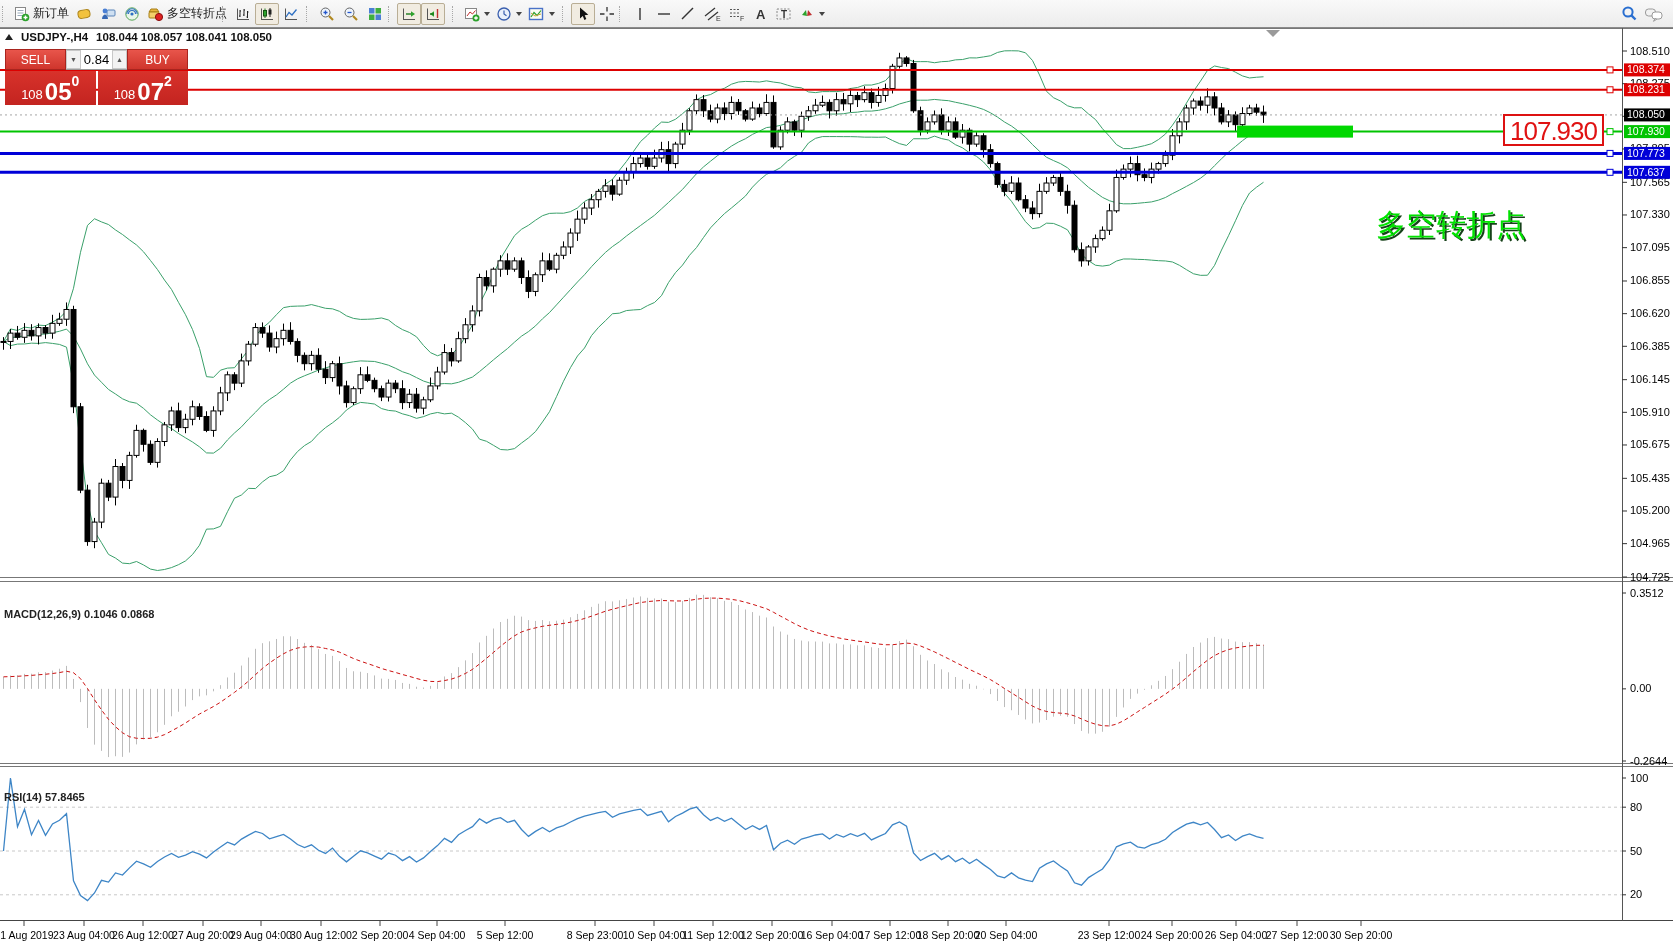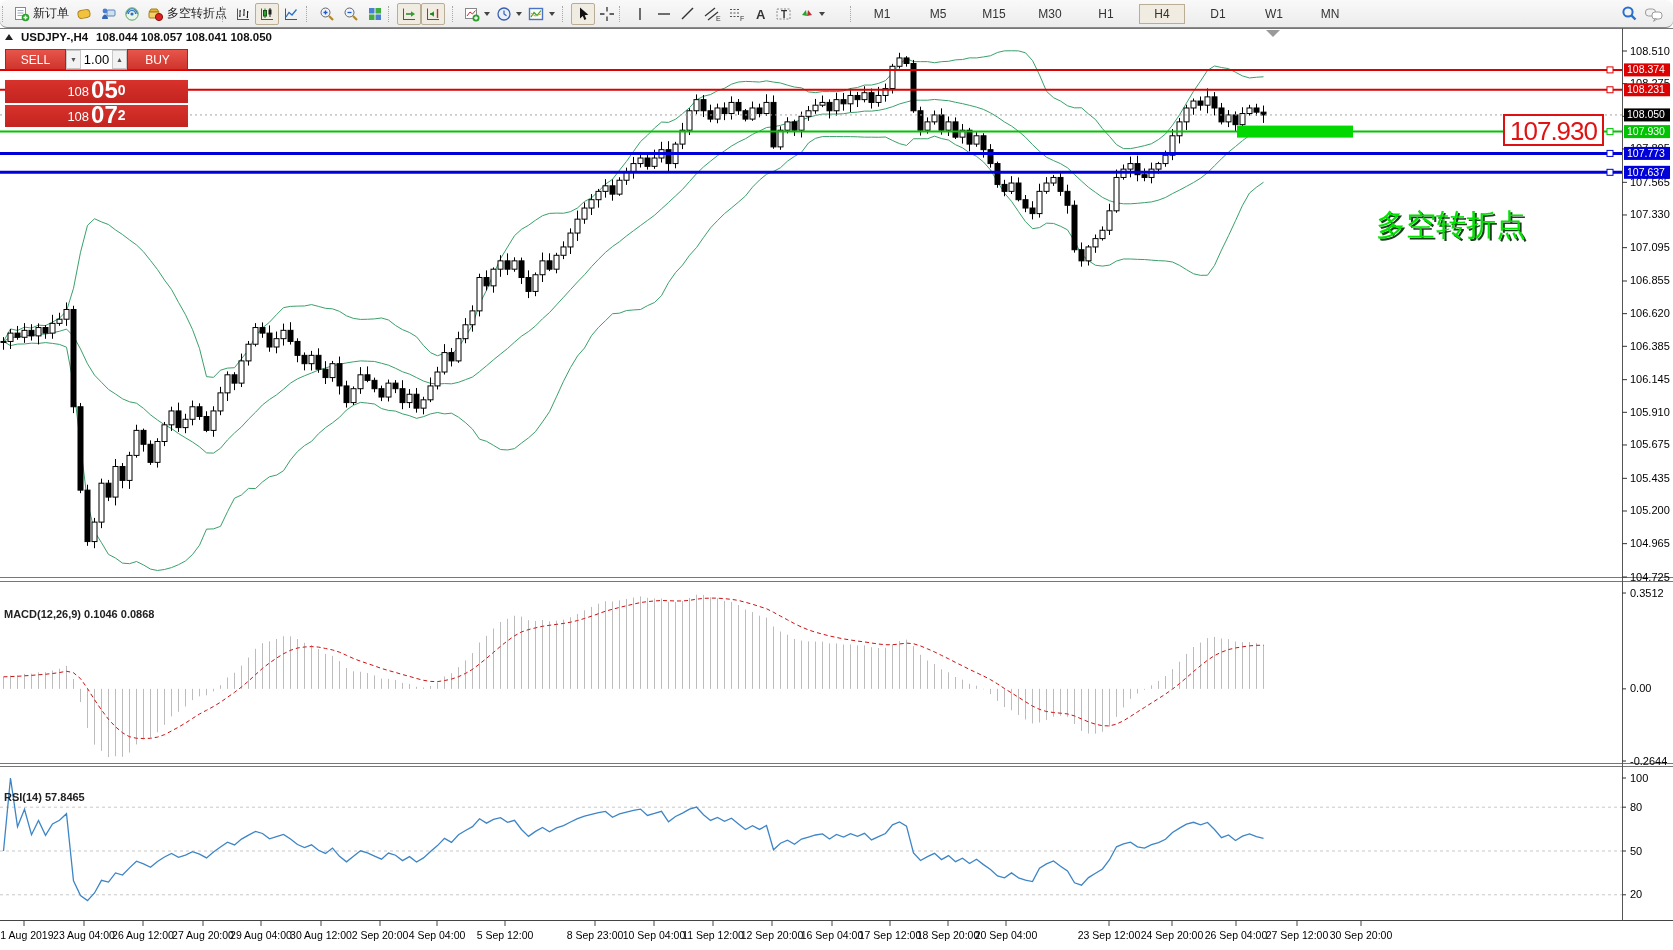--- a/index.html
+++ b/index.html
@@ -2,21 +2,21 @@
 <html><head>
 <meta charset="utf-8">
 <style>
   html,body{margin:0;padding:0}
   body{width:1673px;height:950px;overflow:hidden;position:relative;background:#fff;
        font-family:"Liberation Sans",sans-serif;}
   svg text{font-family:"Liberation Sans",sans-serif;}
 
   
   .toolbar{position:absolute;left:0;top:0;width:1673px;height:27px;
-    background:linear-gradient(#f9f9f9,#ececec);border-bottom:1px solid #8a8a8a;z-index:50;border-radius:7px;}
+    background:linear-gradient(#f9f9f9,#ececec);border-bottom:1px solid #8a8a8a;z-index:50;}
   .tb-group{position:absolute;top:1px;height:25px;display:flex;align-items:center;}
   .grip{width:5px;height:16px;border-left:1px dotted #a8a8a8;margin-right:3px;}
   .tb-btn{height:22px;min-width:24px;display:flex;align-items:center;justify-content:center;
     border:1px solid transparent;border-radius:2px;gap:3px;padding:0 2px;box-sizing:border-box;}
   .tb-btn.pressed{background:#f1ece1;border-color:#b9ae95;}
   .tb-text{font-size:12px;color:#1a1a1a;white-space:nowrap;}
   .caret{width:0;height:0;border-left:3px solid transparent;border-right:3px solid transparent;
     border-top:4px solid #444;margin-left:1px;}
   .tf-btn{width:46px;height:20px;margin-right:10px;font-size:12px;color:#333;display:flex;
     align-items:center;justify-content:center;border:1px solid transparent;box-sizing:border-box;}
@@ -30,21 +30,21 @@
     border-bottom:6px solid #222;}
 
   .ock{position:absolute;left:5px;top:49px;width:183px;z-index:6;}
   .ock-row1{display:flex;height:21px;}
   .sellbtn,.buybtn{flex:0 0 61px;background:linear-gradient(#e8554b,#cf352c);color:#fff;
     font-size:12px;display:flex;align-items:center;justify-content:center;border:1px solid #a8241e;box-sizing:border-box;}
   .vol{flex:1;display:flex;background:#fff;border:1px solid #9a9a9a;border-left:none;border-right:none;}
   .vol-btn{width:15px;background:#f2f2f2;display:flex;align-items:center;justify-content:center;
     font-size:7px;color:#555;border:1px solid #c8c8c8;box-sizing:border-box;}
   .vol-val{flex:1;text-align:center;font-size:13px;line-height:19px;color:#000;}
-  .ock-row2{display:flex;height:34px;margin-top:10px;gap:2px;flex-direction:column;}
+  .ock-row2{display:flex;height:34px;margin-top:1px;gap:2px;}
   .price-block{flex:1;background:linear-gradient(#d8322b,#c32420);color:#fff;display:flex;
     align-items:flex-end;justify-content:center;padding-bottom:3px;}
   .p-small{font-size:13px;line-height:1.1;margin-right:2px;}
   .p-big{font-size:24px;line-height:0.82;font-weight:bold;text-align:center;}
   .p-sup{font-size:14px;line-height:1;align-self:flex-start;margin-top:3px;font-weight:bold;}
 
   .ind-label{position:absolute;left:4px;z-index:5;font-size:11px;font-weight:bold;color:#222;white-space:nowrap;margin-top:23px;}
   .macd-label{top:585px;}
   .rsi-label{top:768px;}
 
@@ -756,21 +756,21 @@
   <span class="up-tri"></span>
   <span>USDJPY-,H4</span>
   <span>108.044 108.057 108.041 108.050</span>
 </div>
 
 <div class="ock">
   <div class="ock-row1">
     <div class="sellbtn">SELL</div>
     <div class="vol">
       <div class="vol-btn">▼</div>
-      <div class="vol-val">1.00</div>
+      <div class="vol-val">0.84</div>
       <div class="vol-btn">▲</div>
     </div>
     <div class="buybtn">BUY</div>
   </div>
   <div class="ock-row2">
     <div class="price-block">
       <span class="p-small">108</span>
       <span class="p-big">05</span>
       <span class="p-sup">0</span>
     </div>
@@ -988,32 +988,20 @@
     </div>
     <div class="tb-btn">
       <svg width="16" height="16">
         <path d="M3 9l4-5 1 6z" fill="#2ca22c"></path>
         <path d="M9 4l4 5-5 1z" fill="#c03030"></path>
       </svg>
       <span class="caret"></span>
     </div>
   </div>
 
-  <div class="tb-group" style="left:850px" id="tf-group">
-    <div class="grip"></div>
-  <div class="tf-btn">M1</div>
-      <div class="tf-btn">M5</div>
-      <div class="tf-btn">M15</div>
-      <div class="tf-btn">M30</div>
-      <div class="tf-btn">H1</div>
-      <div class="tf-btn pressed">H4</div>
-      <div class="tf-btn">D1</div>
-      <div class="tf-btn">W1</div>
-      <div class="tf-btn">MN</div>
-    </div>
 
   <div class="tb-group" style="right:6px">
     <div class="tb-btn">
       <svg width="17" height="17">
         <circle cx="7" cy="7" r="4.6" fill="none" stroke="#2a6fd0" stroke-width="2"></circle>
         <line x1="10.4" y1="10.4" x2="14.5" y2="14.5" stroke="#2a6fd0" stroke-width="2.4"></line>
       </svg>
     </div>
     <div class="tb-btn">
       <svg width="20" height="16">

